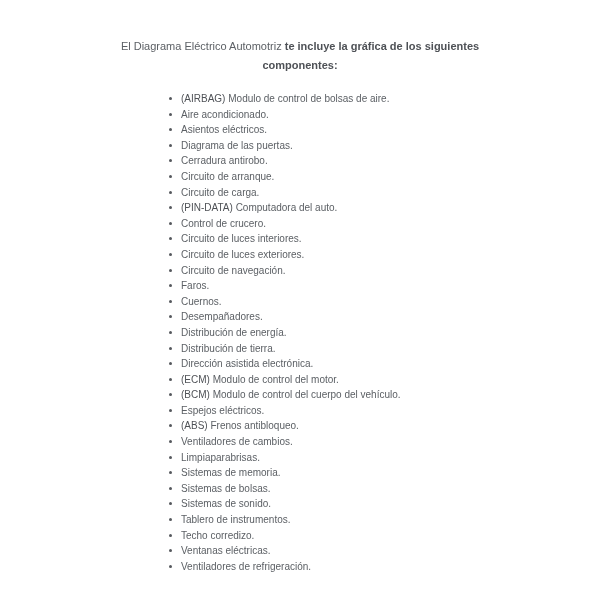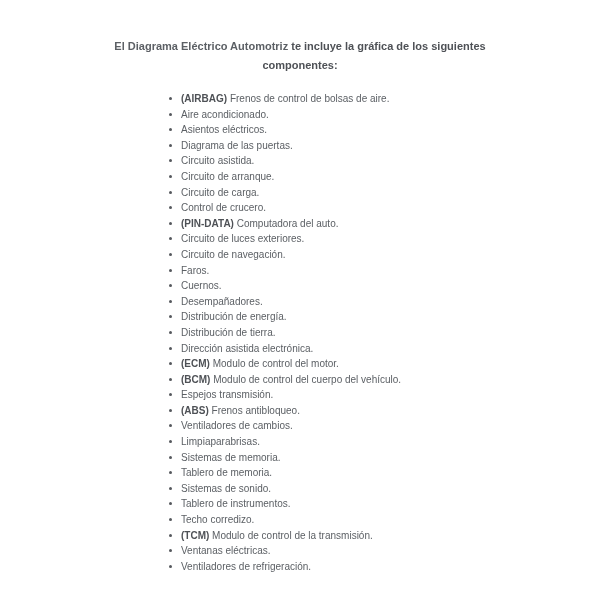--- a/index.html
+++ b/index.html
@@ -17,21 +17,21 @@
     overflow: hidden;
   }
   .title-block {
     padding-top: 37px;
     text-align: center;
     font-size: 11px;
     line-height: 19px;
     color: #55585d;
   }
   .title-regular {
-    font-weight: 700;
+    font-weight: 400;
     color: #5c6065;
   }
   .title-bold {
     font-weight: 700;
     color: #4e5156;
   }
   ul.component-list {
     margin: 16px 0 0 0;
     padding: 0 0 0 181px;
     list-style: none;
@@ -47,59 +47,59 @@
     content: "";
     position: absolute;
     left: -12px;
     top: 6px;
     width: 3px;
     height: 3px;
     border-radius: 50%;
     background: #55585d;
   }
   ul.component-list li strong {
-    font-weight: 700;
+    font-weight: 400;
     color: #4e5156;
   }
 </style>
 </head>
 <body>
 
 <div class="page">
   <div class="title-block">
     <span class="title-regular">El Diagrama Eléctrico Automotriz </span><span class="title-bold">te incluye la gráfica de los siguientes</span><br>
     <span class="title-bold">componentes:</span>
   </div>
 
   <ul class="component-list">
-      <li><strong>(AIRBAG) </strong><span>Frenos de control de bolsas de aire.</span></li>
+      <li><strong>(AIRBAG) </strong><span>Modulo de control de bolsas de aire.</span></li>
       <li><span>Aire acondicionado.</span></li>
       <li><span>Asientos eléctricos.</span></li>
       <li><span>Diagrama de las puertas.</span></li>
-      <li><span>Circuito asistida.</span></li>
+      <li><span>Cerradura antirobo.</span></li>
       <li><span>Circuito de arranque.</span></li>
       <li><span>Circuito de carga.</span></li>
+      <li><strong>(PIN-DATA) </strong><span>Computadora del auto.</span></li>
       <li><span>Control de crucero.</span></li>
-      <li><strong>(PIN-DATA) </strong><span>Computadora del auto.</span></li>
+      <li><span>Circuito de luces interiores.</span></li>
       <li><span>Circuito de luces exteriores.</span></li>
       <li><span>Circuito de navegación.</span></li>
       <li><span>Faros.</span></li>
       <li><span>Cuernos.</span></li>
       <li><span>Desempañadores.</span></li>
       <li><span>Distribución de energía.</span></li>
       <li><span>Distribución de tierra.</span></li>
       <li><span>Dirección asistida electrónica.</span></li>
       <li><strong>(ECM) </strong><span>Modulo de control del motor.</span></li>
       <li><strong>(BCM) </strong><span>Modulo de control del cuerpo del vehículo.</span></li>
-      <li><span>Espejos transmisión.</span></li>
+      <li><span>Espejos eléctricos.</span></li>
       <li><strong>(ABS) </strong><span>Frenos antibloqueo.</span></li>
       <li><span>Ventiladores de cambios.</span></li>
       <li><span>Limpiaparabrisas.</span></li>
       <li><span>Sistemas de memoria.</span></li>
-      <li><span>Tablero de memoria.</span></li>
+      <li><span>Sistemas de bolsas.</span></li>
       <li><span>Sistemas de sonido.</span></li>
       <li><span>Tablero de instrumentos.</span></li>
       <li><span>Techo corredizo.</span></li>
-      <li><strong>(TCM) </strong><span>Modulo de control de la transmisión.</span></li>
       <li><span>Ventanas eléctricas.</span></li>
       <li><span>Ventiladores de refrigeración.</span></li>
     </ul>
 </div>
 
 </body></html>

